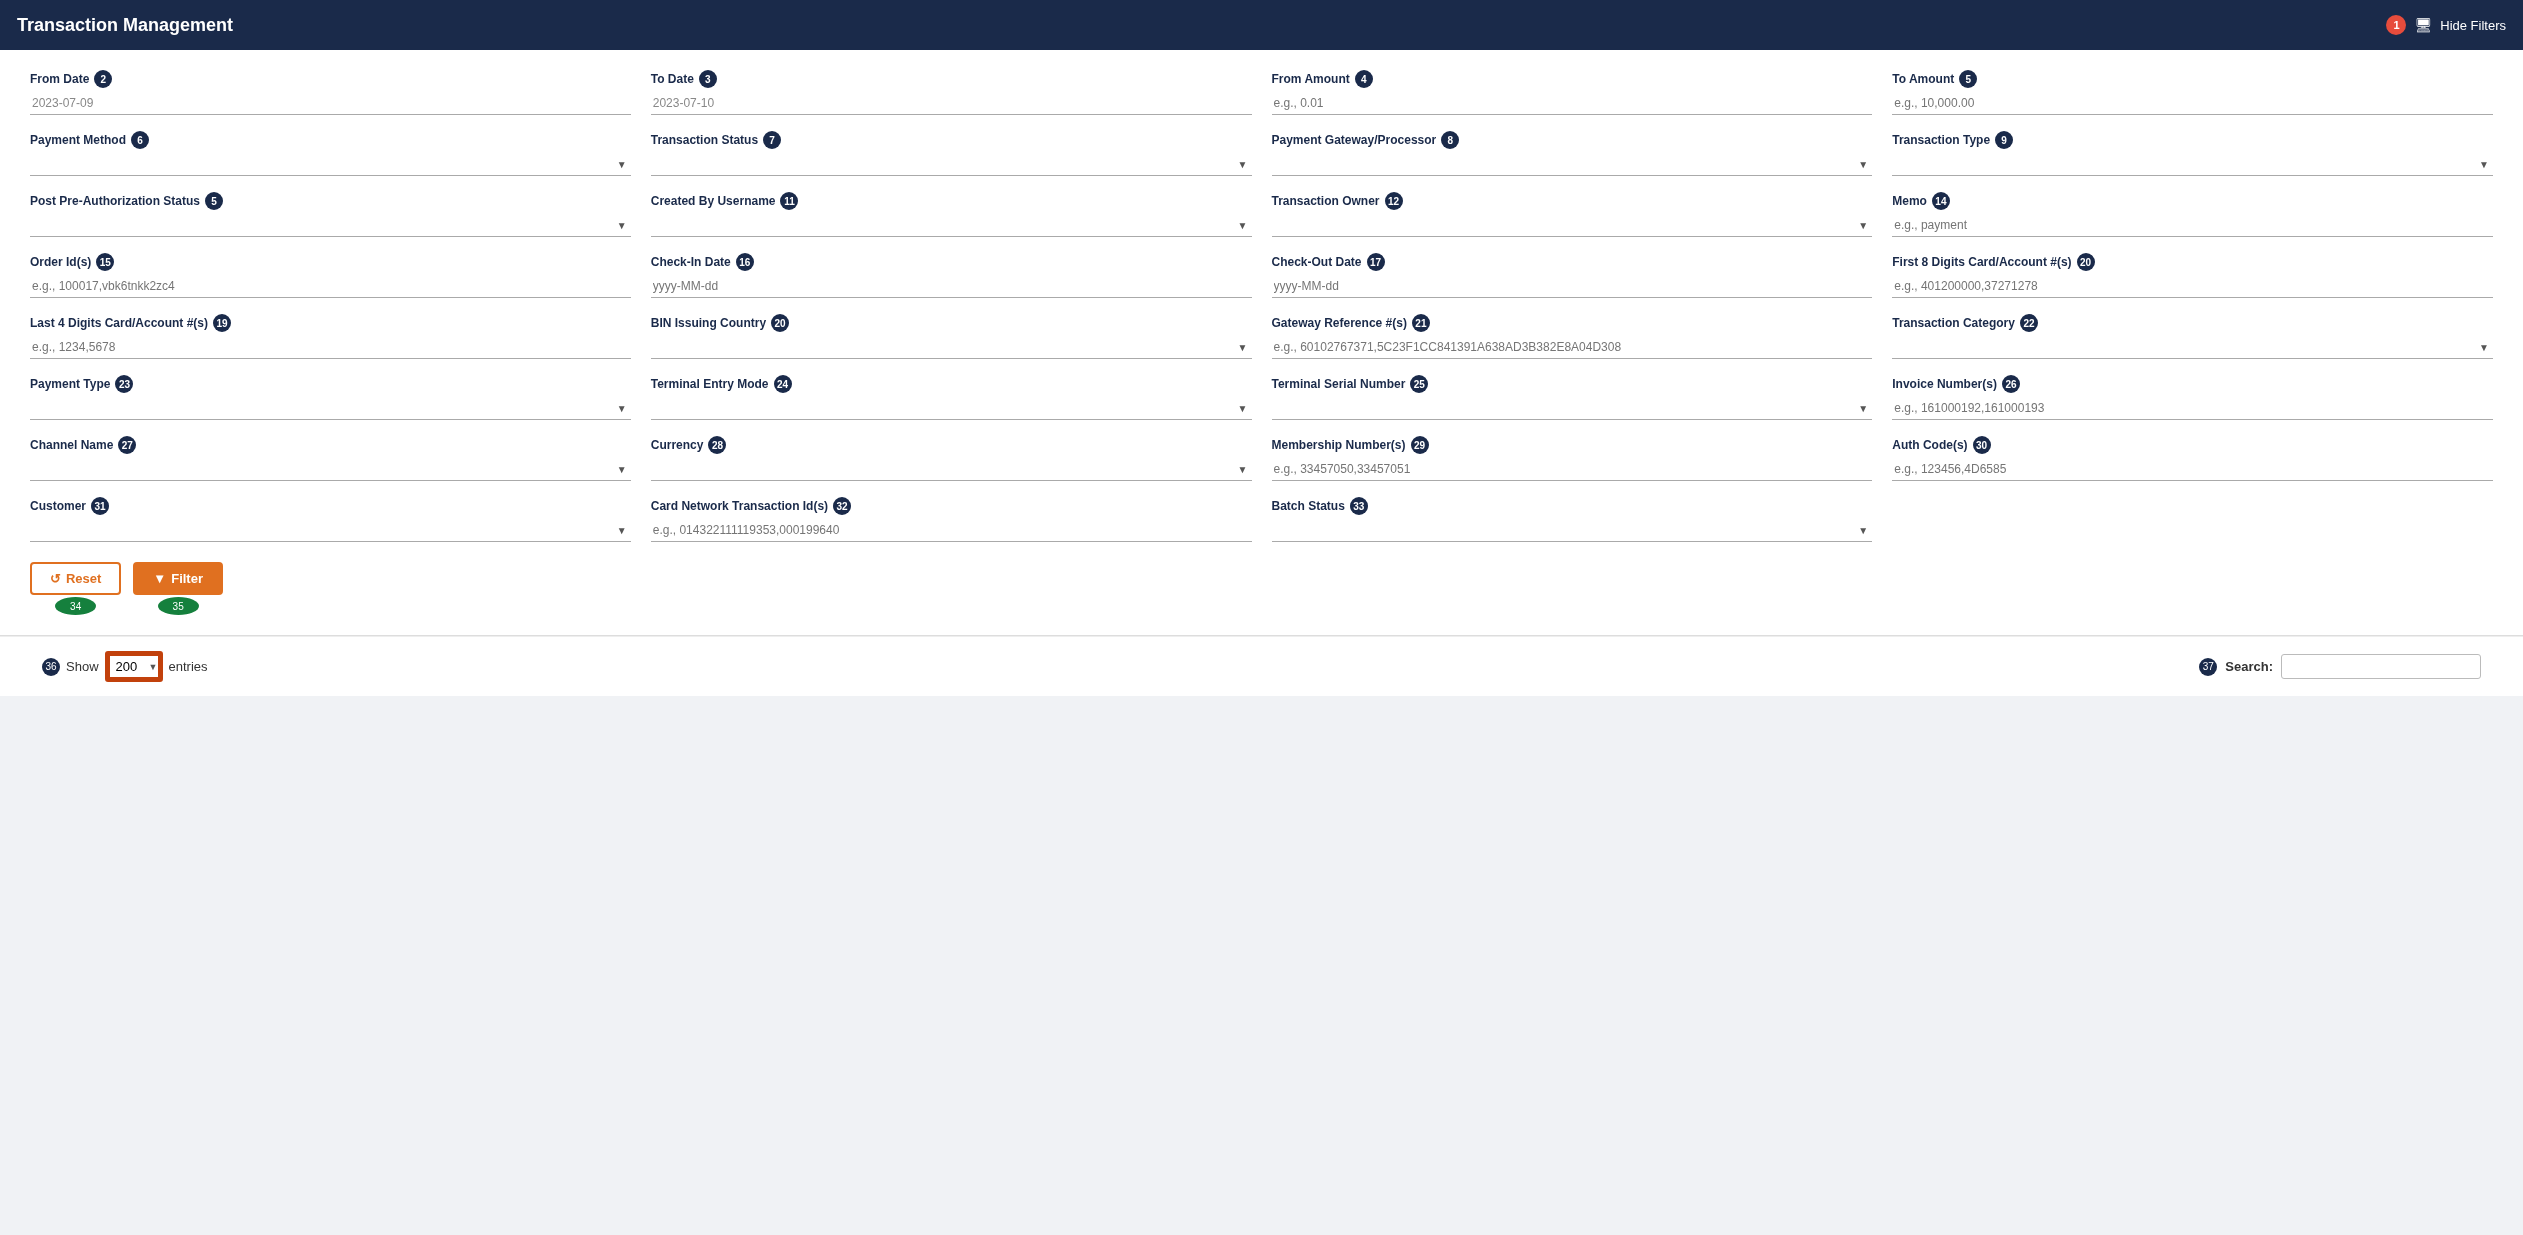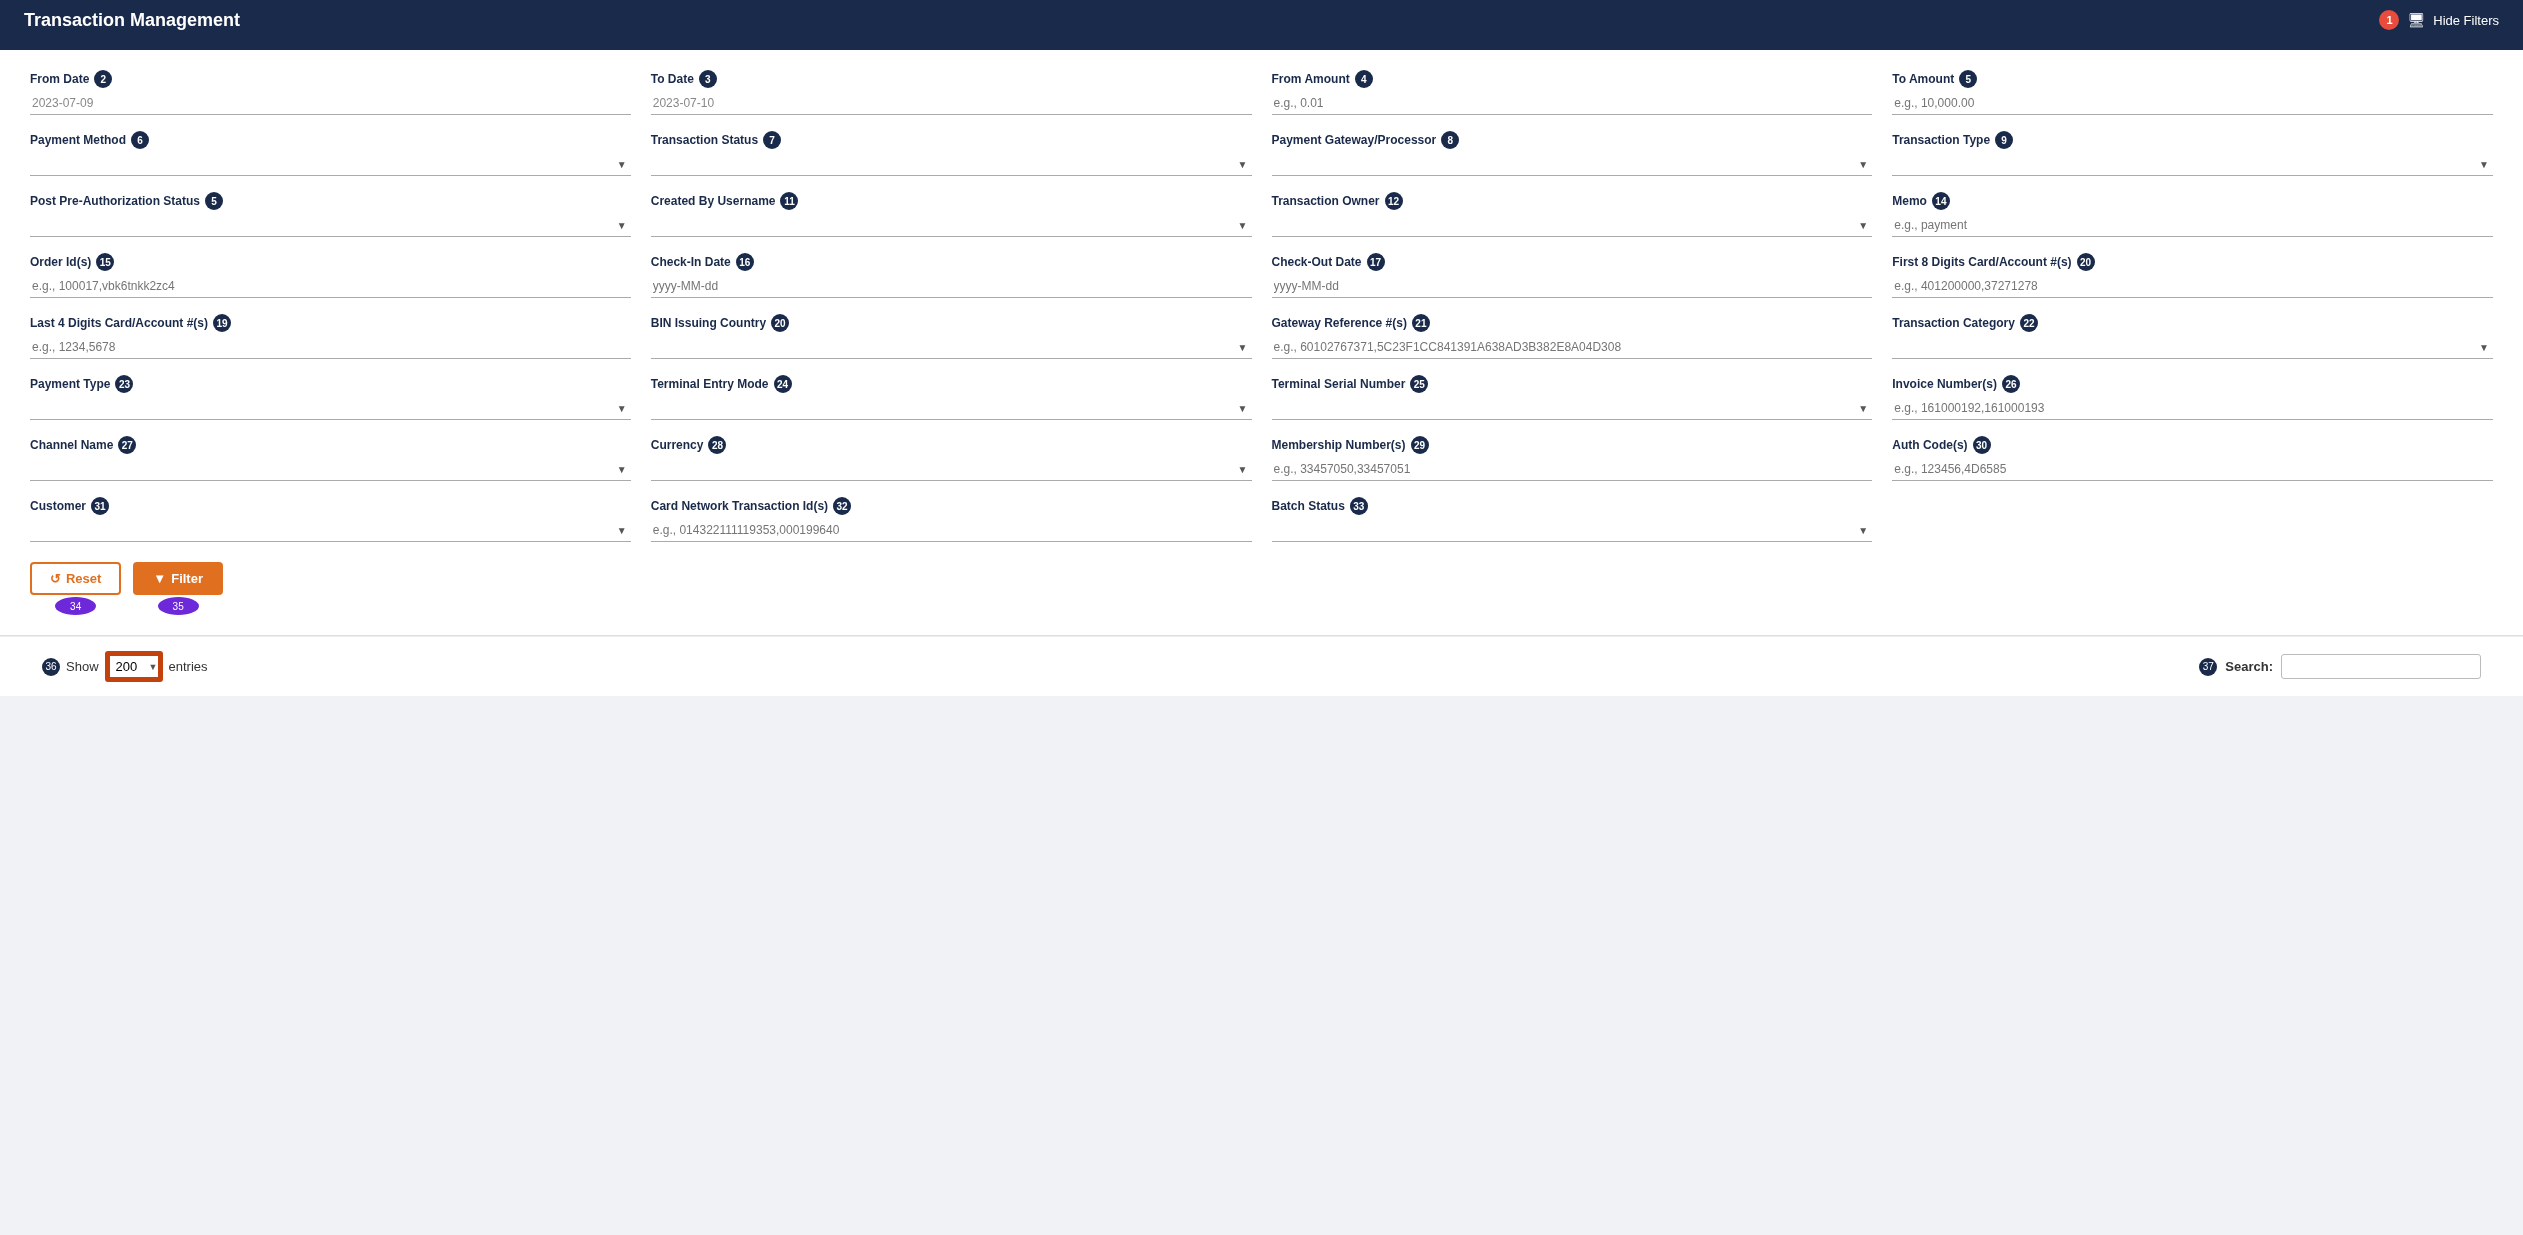--- a/index.html
+++ b/index.html
@@ -1,23 +1,23 @@
 <!DOCTYPE html>
 <html><head>
   <meta charset="utf-8">
   <style>
     * { box-sizing: border-box; margin: 0; padding: 0; }
     body { font-family: Arial, sans-serif; background: #f0f2f5; font-size: 13px; }
 
     .header {
       background: #1a2a4a;
       color: white;
-      padding: 10px 24px;
-      display: flex;
-      align-items: flex-start;
+      padding: 10px 17px;
+      display: flex;
+      align-items: center;
       justify-content: space-between;
       height: 50px;
     }
     .header-title {
       font-size: 18px;
       font-weight: bold;
       color: white;
     }
     .header-right {
       display: flex;
@@ -158,21 +158,21 @@
       gap: 5px;
       font-weight: 600;
     }
     .btn-badge-wrapper {
       display: flex;
       flex-direction: column;
       align-items: center;
       gap: 2px;
     }
     .btn-badge {
-      background: #6d28d9;
+      background: #15803d;
       color: white;
       border-radius: 50%;
       width: 41px;
       height: 18px;
       display: inline-flex;
       align-items: center;
       justify-content: center;
       font-size: 10px;
     }
 

